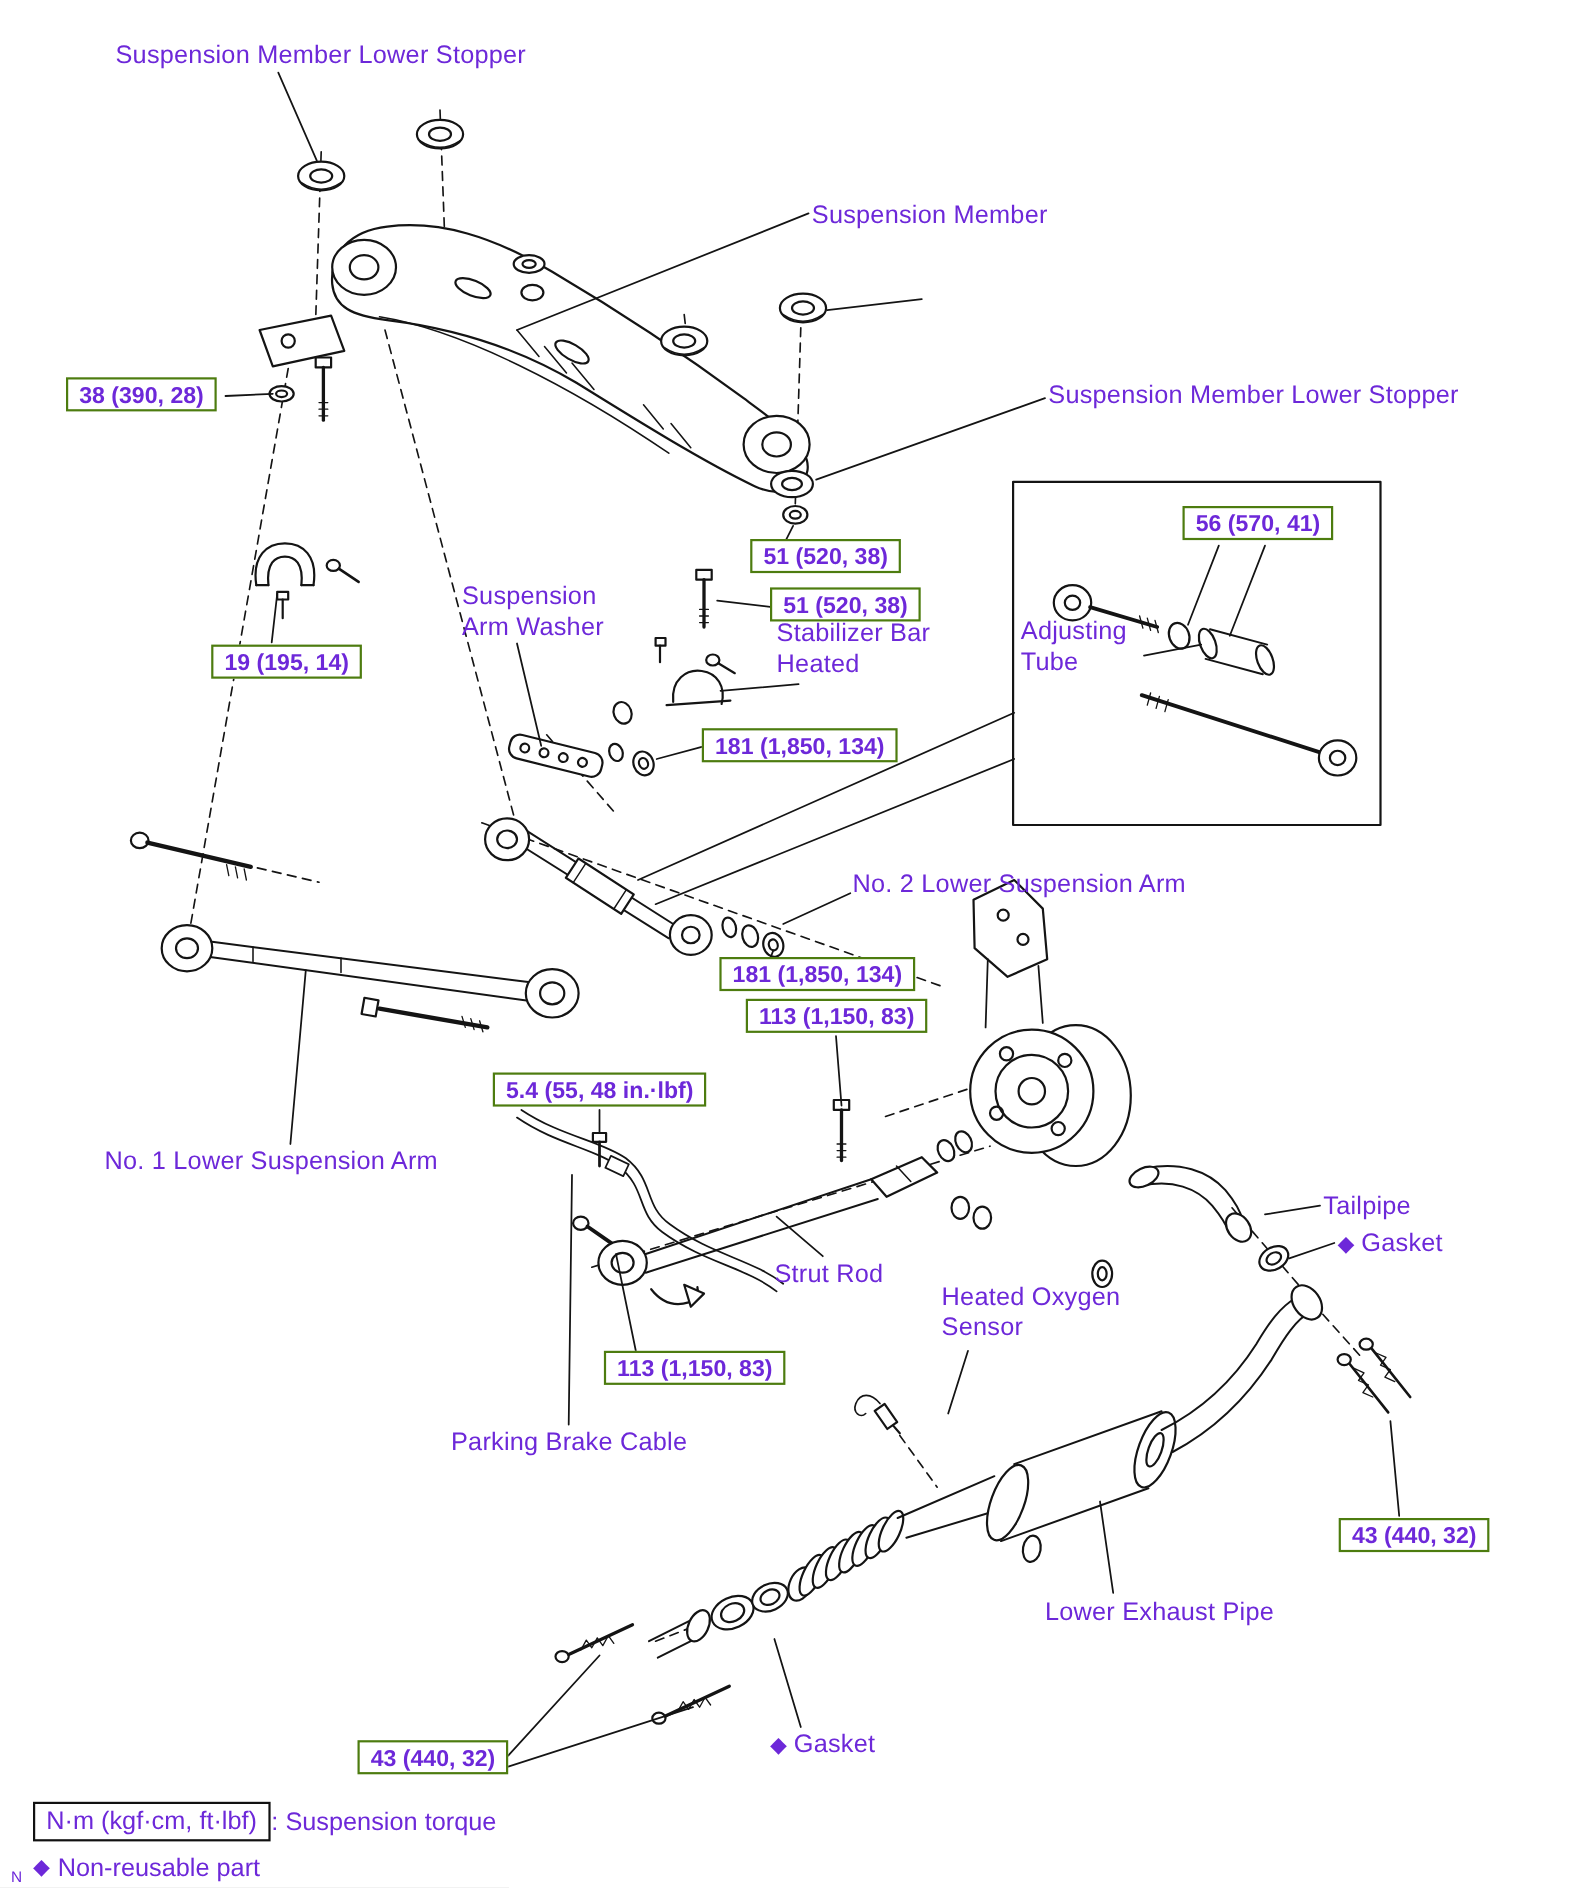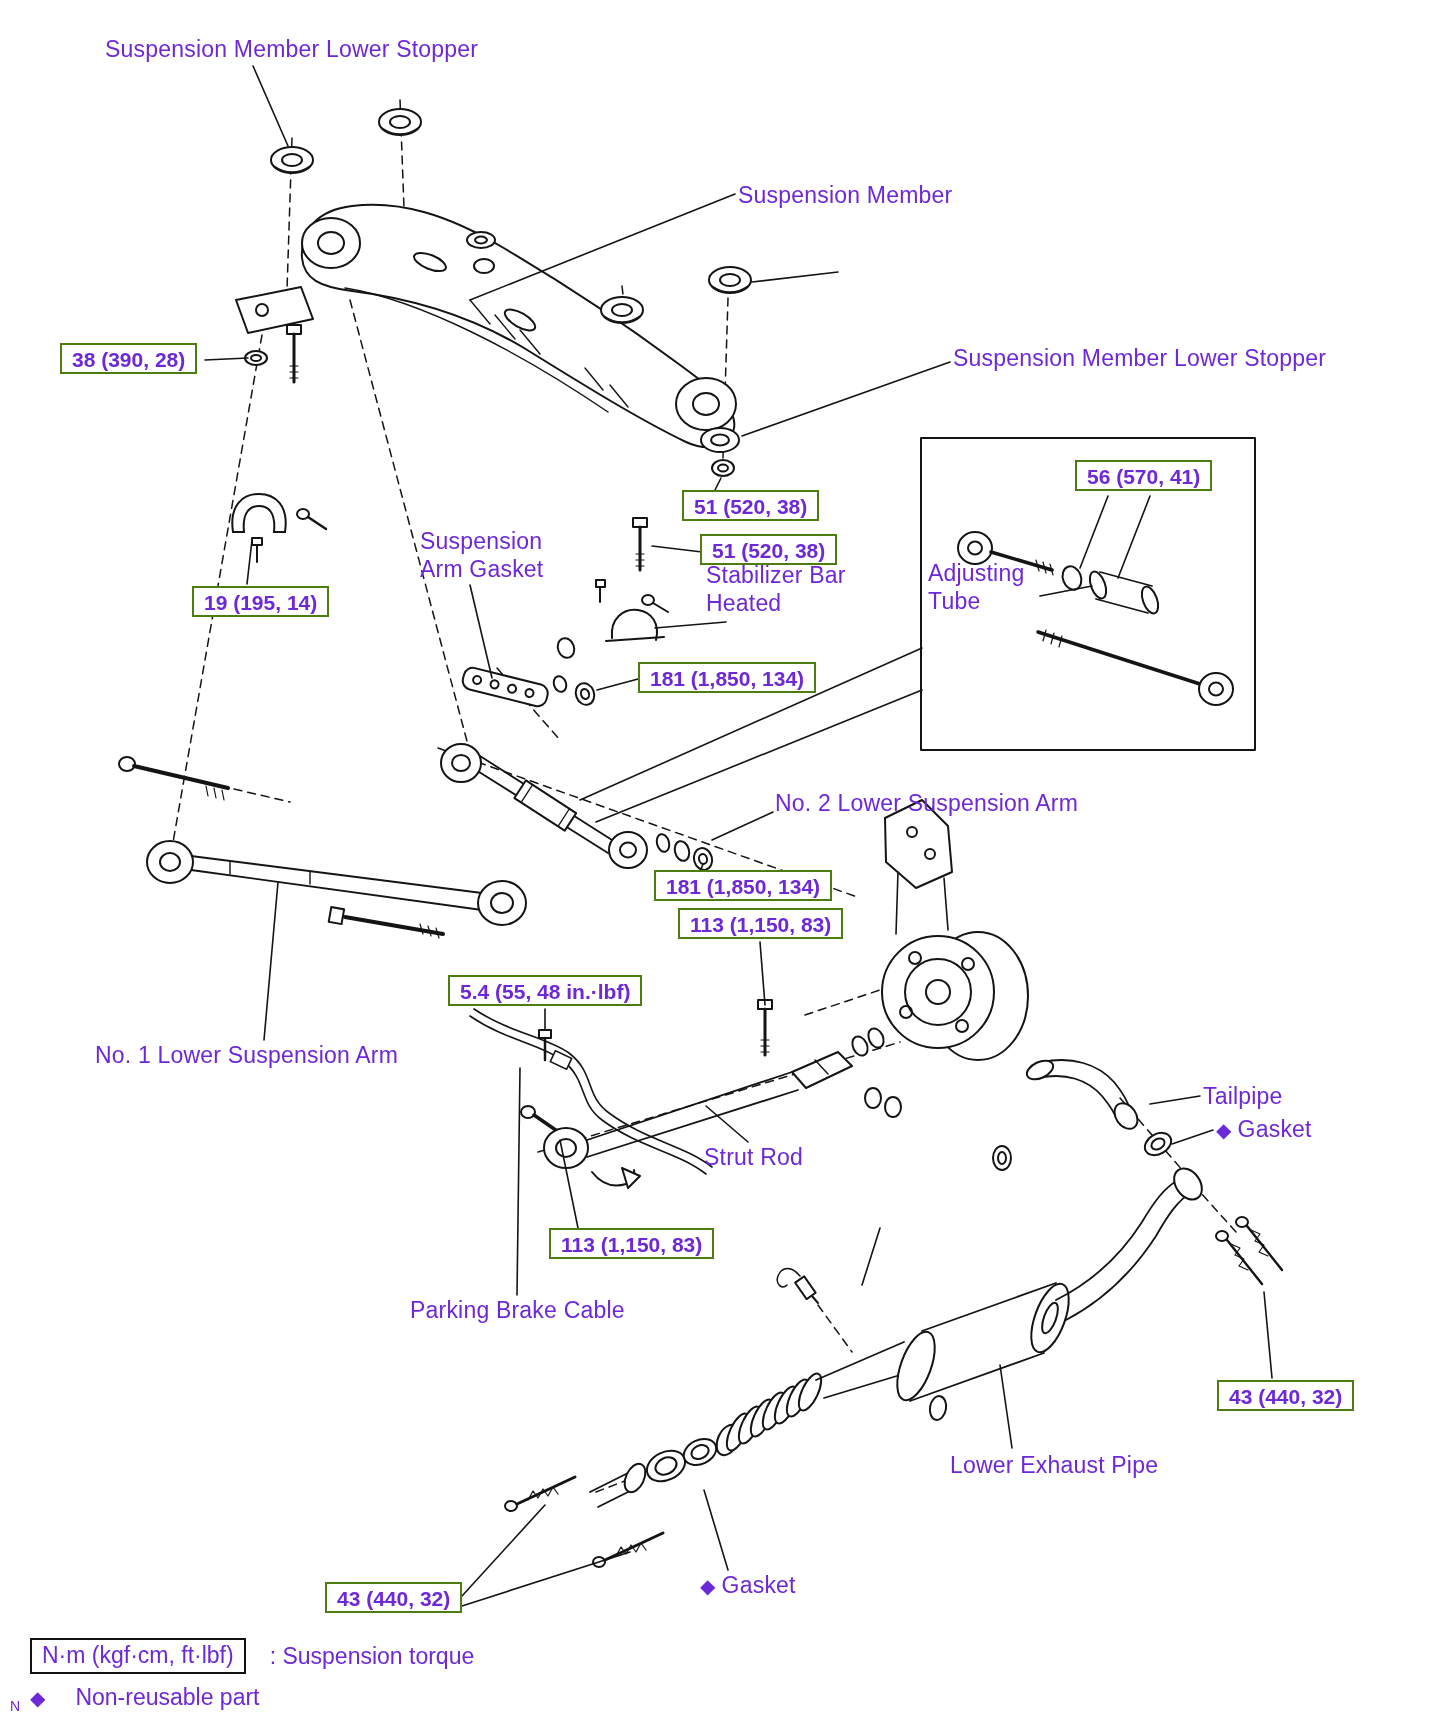--- a/index.html
+++ b/index.html
@@ -10,21 +10,21 @@
   .stage svg{position:absolute;left:0;top:0;}
   .lbl{
     position:absolute;font-size:23px;line-height:1.2;white-space:nowrap;
     letter-spacing:.2px;
   }
   .lbl.wrap{white-space:normal;}
   .torque{
     position:absolute;border:2px solid #4d7c0f;background:#fff;
     padding:3px 10px 0;font-size:21px;font-weight:bold;white-space:nowrap;
   }
-  .legend-row{position:absolute;display:flex;align-items:center;gap:24px;font-size:23px;white-space:nowrap;}
+  .legend-row{position:absolute;display:flex;align-items:center;gap:1px;font-size:23px;white-space:nowrap;}
   .unit-box{border:2px solid #111;padding:2px 10px 3px;background:#fff;}
   .diamond{font-size:20px;margin-right:6px;}
   .tiny{position:absolute;font-size:14px;}
 </style>
 </head>
 <body>
 
 <div class="stage">
 
 <svg width="1440" height="1716" viewBox="0 0 1440 1716">
@@ -372,25 +372,26 @@
       <line x1="462" y1="1596" x2="545" y2="1505"></line>
       <line x1="462" y1="1606" x2="630" y2="1552"></line>
     </g>
   </g>
 </svg>
 
 <div class="lbl" style="left:105px;top:36px">Suspension Member Lower Stopper</div>
 <div class="lbl" style="left:738px;top:182px">Suspension Member</div>
 <div class="lbl" style="left:953px;top:345px">Suspension Member Lower Stopper</div>
 <div class="lbl wrap" style="left:928px;top:560px;width:115px">Adjusting Tube</div>
-<div class="lbl wrap" style="left:420px;top:528px;width:165px">Suspension Arm Gasket</div>
+<div class="lbl wrap" style="left:420px;top:528px;width:165px">Suspension Arm Washer</div>
 <div class="lbl wrap" style="left:706px;top:562px;width:165px">Stabilizer Bar Heated</div>
 <div class="lbl" style="left:775px;top:790px">No. 2 Lower Suspension Arm</div>
 <div class="lbl" style="left:95px;top:1042px">No. 1 Lower Suspension Arm</div>
 <div class="lbl" style="left:704px;top:1144px">Strut Rod</div>
+<div class="lbl wrap" style="left:856px;top:1165px;width:215px">Heated Oxygen Sensor</div>
 <div class="lbl" style="left:1203px;top:1083px">Tailpipe</div>
 <div class="lbl" style="left:1216px;top:1116px"><span class="diamond">◆</span><span>Gasket</span></div>
 <div class="lbl" style="left:410px;top:1297px">Parking Brake Cable</div>
 <div class="lbl" style="left:950px;top:1452px">Lower Exhaust Pipe</div>
 <div class="lbl" style="left:700px;top:1572px"><span class="diamond">◆</span><span>Gasket</span></div>
 
 <div class="torque" style="left:60px;top:343px">38 (390, 28)</div>
 <div class="torque" style="left:192px;top:586px">19 (195, 14)</div>
 <div class="torque" style="left:682px;top:490px">51 (520, 38)</div>
 <div class="torque" style="left:700px;top:534px">51 (520, 38)</div>

